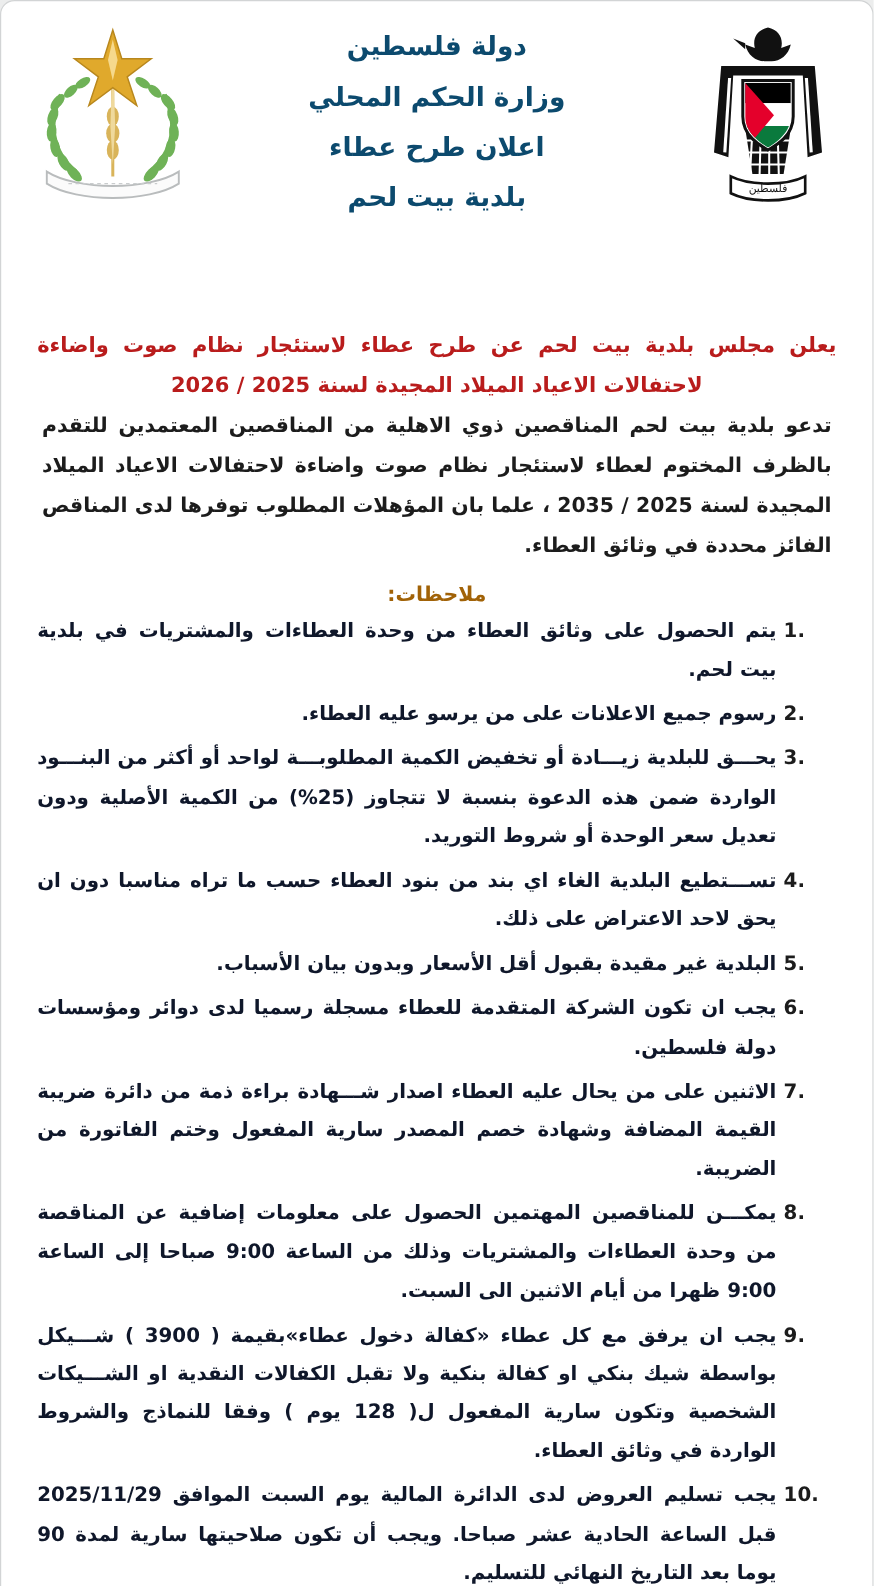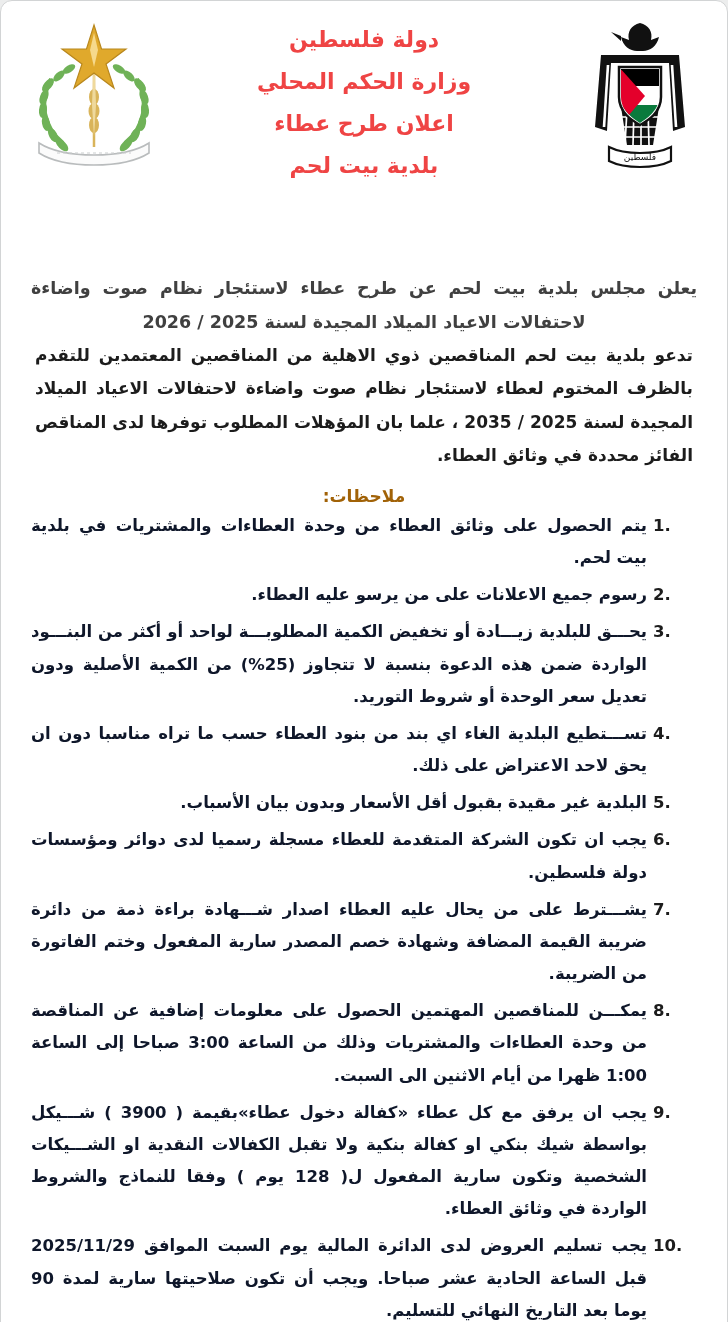--- a/index.html
+++ b/index.html
@@ -38,38 +38,38 @@
 
   .header-titles{
     position:absolute;
     top:14px;
     left:0; right:0;
     text-align:center;
     direction:rtl;
   }
   .header-titles .ln{
     font-weight:bold;
-    color:#ef4444;
+    color:#0c4a6e;
     line-height:1.0;
     white-space:nowrap;
   }
   .ln1{ font-size:22px; margin-bottom:20px; }
   .ln2{ font-size:22px; margin-bottom:20px; }
   .ln3{ font-size:22px; margin-bottom:20px; }
   .ln4{ font-size:22px; margin-bottom:20px; }
   .ln5{ font-size:25px; }
 
   
   .intro{
     direction:rtl;
     text-align:justify;
     text-align-last:center;
     font-size:17.5px;
     font-weight:bold;
-    color:#404040;
+    color:#b91c1c;
     line-height:1.95;
     margin:16px 10px 0 10px;
   }
   .tender-no{
     direction:rtl;
     text-align:center;
     font-size:21px;
     font-weight:bold;
     color:#121212;
     margin:22px 0 16px 0;
@@ -235,20 +235,20 @@
 
   <div class="notes-label">ملاحظات:</div>
 
   <ol class="notes">
     <li>يتم الحصول على وثائق العطاء من وحدة العطاءات والمشتريات في بلدية بيت لحم.</li>
     <li>رسوم جميع الاعلانات  على من يرسو عليه العطاء.</li>
     <li>يحـــق للبلدية زيـــادة أو تخفيض الكمية المطلوبـــة لواحد أو أكثر من البنـــود الواردة ضمن هذه الدعوة بنسبة لا تتجاوز (25%) من الكمية الأصلية ودون تعديل سعر الوحدة أو شروط التوريد.</li>
     <li>تســـتطيع البلدية الغاء اي بند من بنود العطاء حسب ما تراه مناسبا دون ان يحق لاحد الاعتراض على ذلك.</li>
     <li>البلدية غير مقيدة بقبول أقل الأسعار وبدون بيان الأسباب.</li>
     <li>يجب ان تكون الشركة المتقدمة للعطاء مسجلة رسميا لدى دوائر ومؤسسات دولة فلسطين.</li>
-    <li>يشـــترط على من يحال عليه العطاء اصدار شـــهادة براءة ذمة من دائرة ضريبة القيمة المضافة وشهادة خصم المصدر سارية المفعول وختم الفاتورة من الضريبة.</li>
-    <li>يمكـــن للمناقصين المهتمين الحصول على معلومات إضافية عن المناقصة من وحدة العطاءات والمشتريات وذلك من الساعة 3:00 صباحا إلى الساعة 1:00 ظهرا من أيام الاثنين الى السبت.</li>
+    <li>الاثنين على من يحال عليه العطاء اصدار شـــهادة براءة ذمة من دائرة ضريبة القيمة المضافة وشهادة خصم المصدر سارية المفعول وختم الفاتورة من الضريبة.</li>
+    <li>يمكـــن للمناقصين المهتمين الحصول على معلومات إضافية عن المناقصة من وحدة العطاءات والمشتريات وذلك من الساعة 9:00 صباحا إلى الساعة 9:00 ظهرا من أيام الاثنين الى السبت.</li>
     <li>يجب ان يرفق مع كل عطاء «كفالة دخول عطاء»بقيمة (  3900  ) شـــيكل بواسطة شيك بنكي او كفالة بنكية ولا تقبل الكفالات النقدية او الشـــيكات الشخصية وتكون سارية المفعول ل( 128 يوم ) وفقا للنماذج والشروط الواردة في وثائق العطاء.</li>
     <li>يجب تسليم العروض لدى الدائرة المالية يوم السبت الموافق 2025/11/29  قبل الساعة الحادية عشر صباحا. ويجب أن تكون صلاحيتها سارية لمدة 90 يوما بعد التاريخ النهائي للتسليم.</li>
 
   </ol>
 
 </div>
 
 </body></html>

